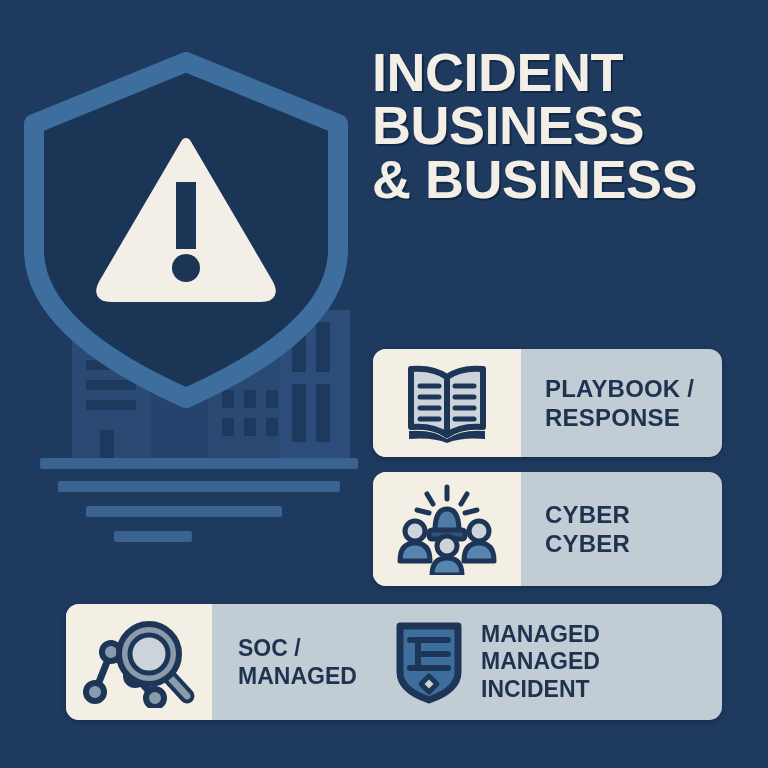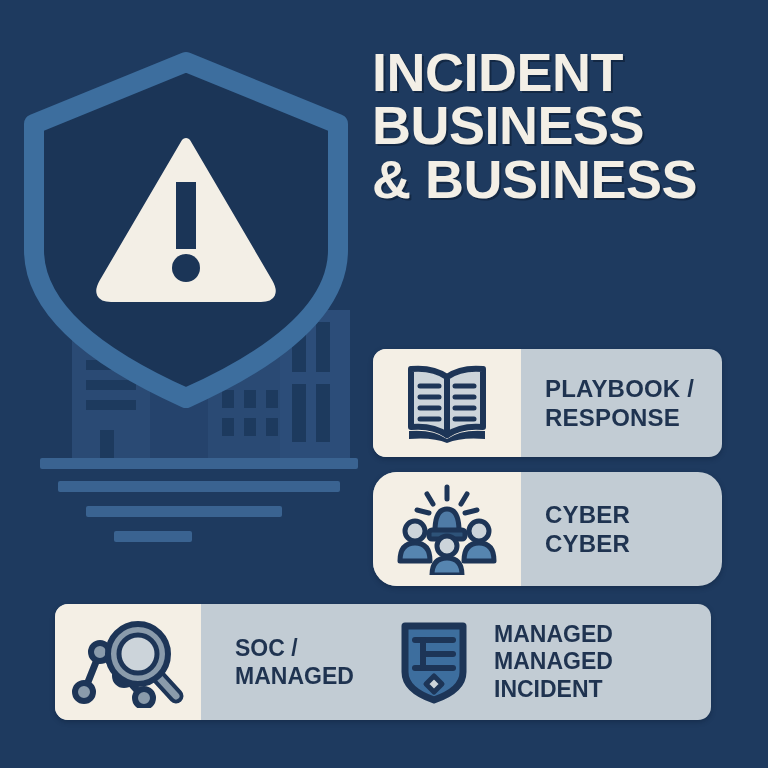--- a/index.html
+++ b/index.html
@@ -47,26 +47,26 @@
     color:#1f3350;
     font-weight:bold;
     letter-spacing:.2px;
   }
 
   
   #card-playbook{left:373px;top:341px;width:349px;height:108px;}
   #card-playbook .iconpanel{width:148px;}
   #card-playbook .labelpanel{padding-left:24px;font-size:24px;line-height:1.22;}
 
-  #card-cyberdrill{left:373px;top:464px;width:349px;height:114px;border-radius:24px;}
+  #card-cyberdrill{left:373px;top:464px;width:349px;height:114px;}
   #card-cyberdrill .iconpanel{width:148px;}
   #card-cyberdrill .labelpanel{padding-left:24px;font-size:24px;line-height:1.22;}
 
   
-  #card-soc{left:55px;top:596px;width:656px;height:116px;gap:8px;}
+  #card-soc{left:66px;top:596px;width:656px;height:116px;}
   #card-soc .iconpanel{width:146px;}
   #card-soc .soc-text{
     display:flex;flex-direction:column;justify-content:center;
     color:#1f3350;font-weight:bold;font-size:23px;line-height:1.22;
     padding-left:26px;width:165px;box-sizing:border-box;
   }
   #card-soc .shield-slot{
     display:flex;align-items:center;justify-content:center;
     width:104px;flex:0 0 auto;
   }

